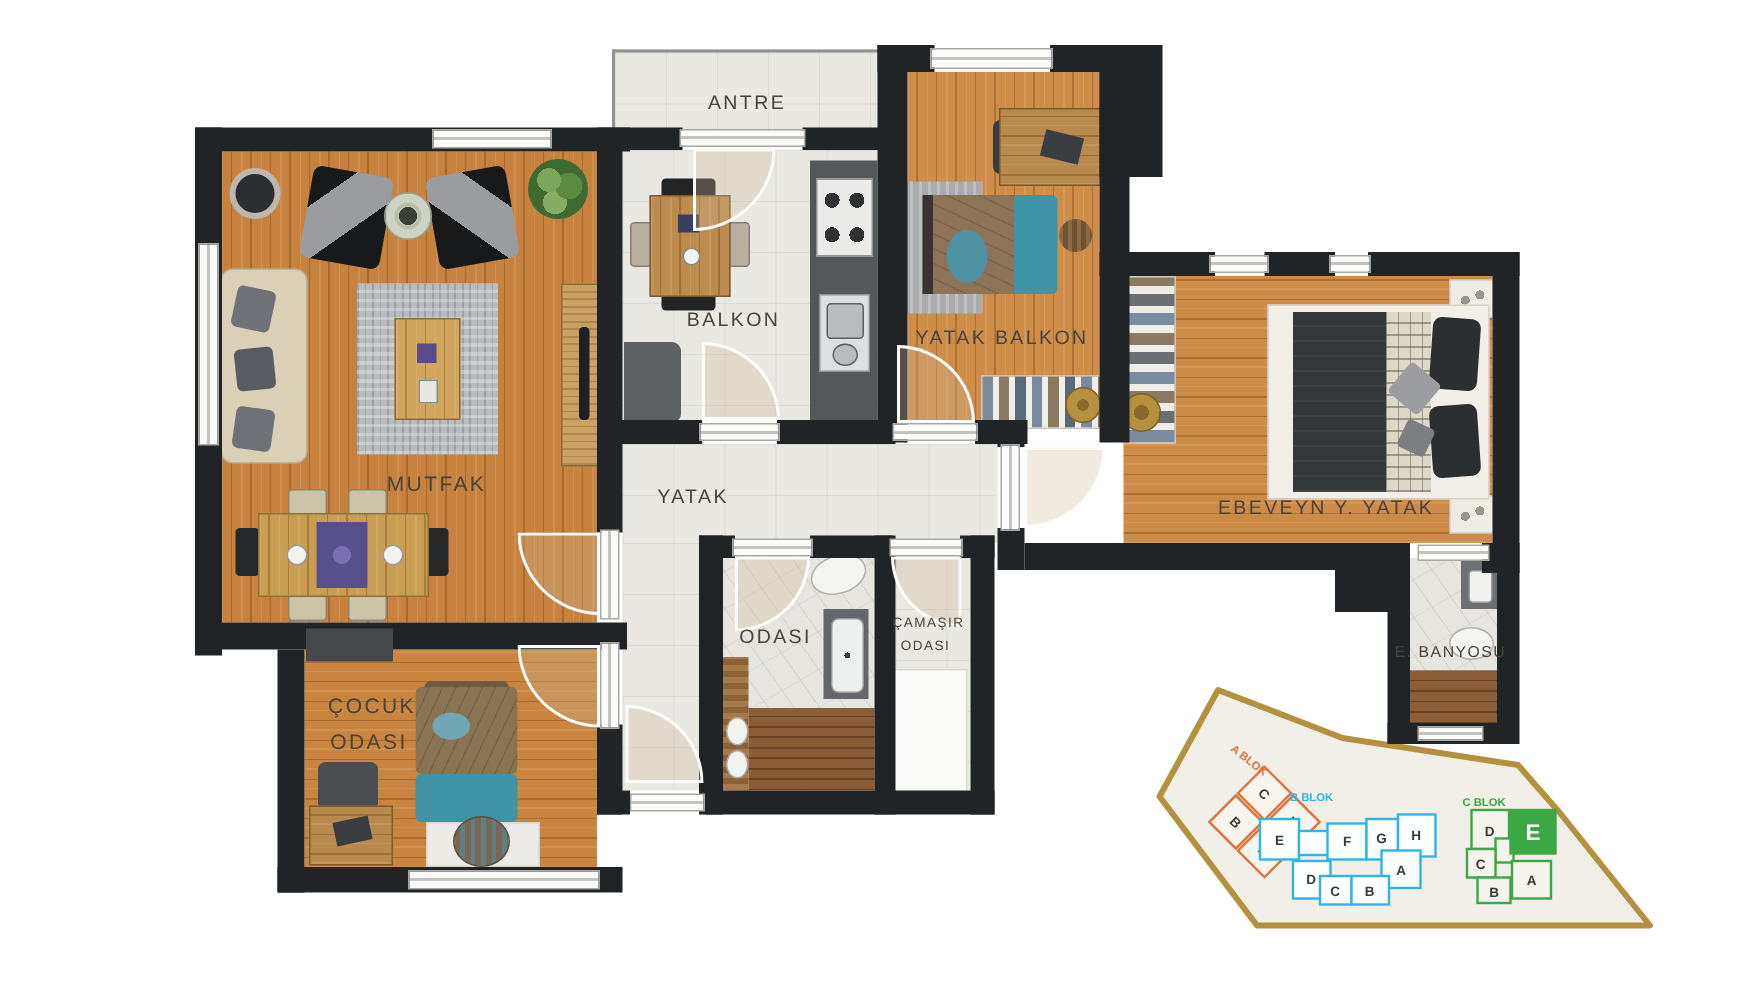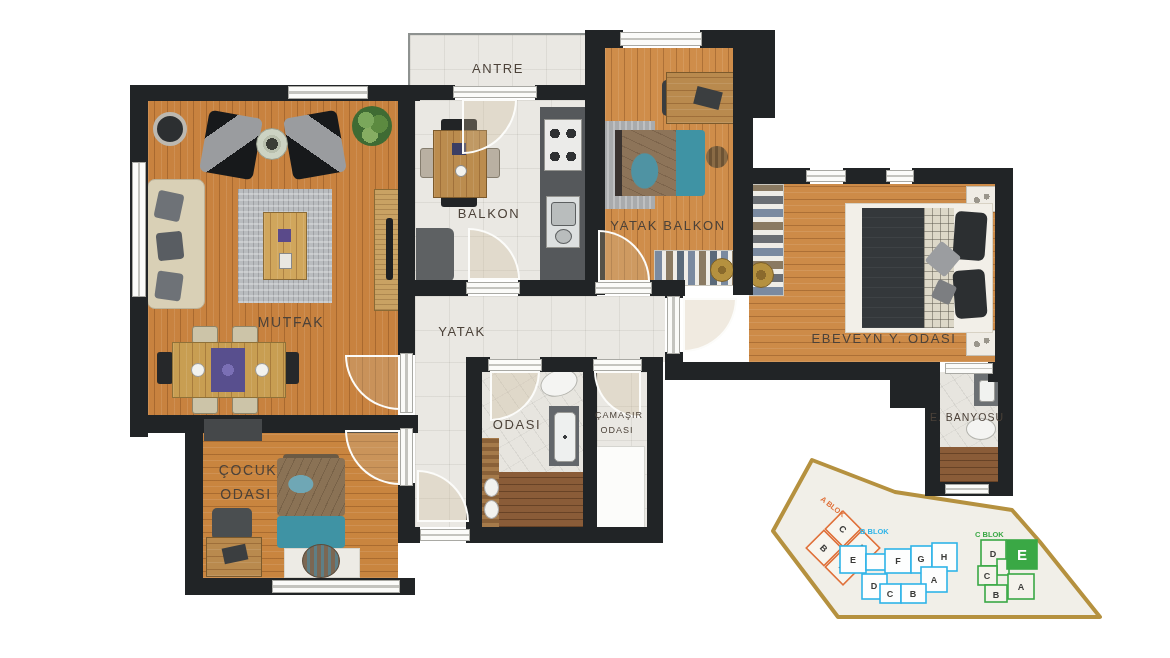--- a/index.html
+++ b/index.html
@@ -282,22 +282,22 @@
   <div class="arc" style="left:345px;top:430px;width:55px;height:55px;border-radius:0 0 0 100%;"></div>
   <div class="arc" style="left:683px;top:298px;width:54px;height:54px;border-radius:0 0 100% 0;"></div>
   <div class="arc" style="left:490px;top:371px;width:50px;height:50px;border-radius:0 0 100% 0;"></div>
   <div class="arc" style="left:594px;top:371px;width:47px;height:47px;border-radius:0 0 0 100%;"></div>
   <div class="arc" style="left:417px;top:470px;width:52px;height:52px;border-radius:0 100% 0 0;"></div>
 
   <div class="lbl" style="left:498px;top:68px;">ANTRE</div>
   <div class="lbl" style="left:489px;top:213px;">BALKON</div>
   <div class="lbl" style="left:291px;top:322px;font-size:14px;">MUTFAK</div>
   <div class="lbl" style="left:668px;top:225px;">YATAK BALKON</div>
-  <div class="lbl" style="left:884px;top:338px;">EBEVEYN Y. ODASI</div>
+  <div class="lbl" style="left:884px;top:338px;">EBEVEYN Y. YATAK</div>
   <div class="lbl" style="left:462px;top:331px;">YATAK</div>
   <div class="lbl" style="left:517px;top:424px;">ODASI</div>
   <div class="lbl small" style="left:619px;top:415px;">ÇAMAŞIR</div>
   <div class="lbl small" style="left:617px;top:430px;">ODASI</div>
   <div class="lbl" style="left:248px;top:470px;font-size:14px;">ÇOCUK</div>
   <div class="lbl" style="left:246px;top:494px;font-size:14px;">ODASI</div>
-  <div class="lbl tiny" style="left:967px;top:417px;">E. BANYOSU</div>
+  <div class="lbl tiny" style="left:967px;top:435px;">E. BANYOSU</div>
 
 </div>
 
 </body></html>

